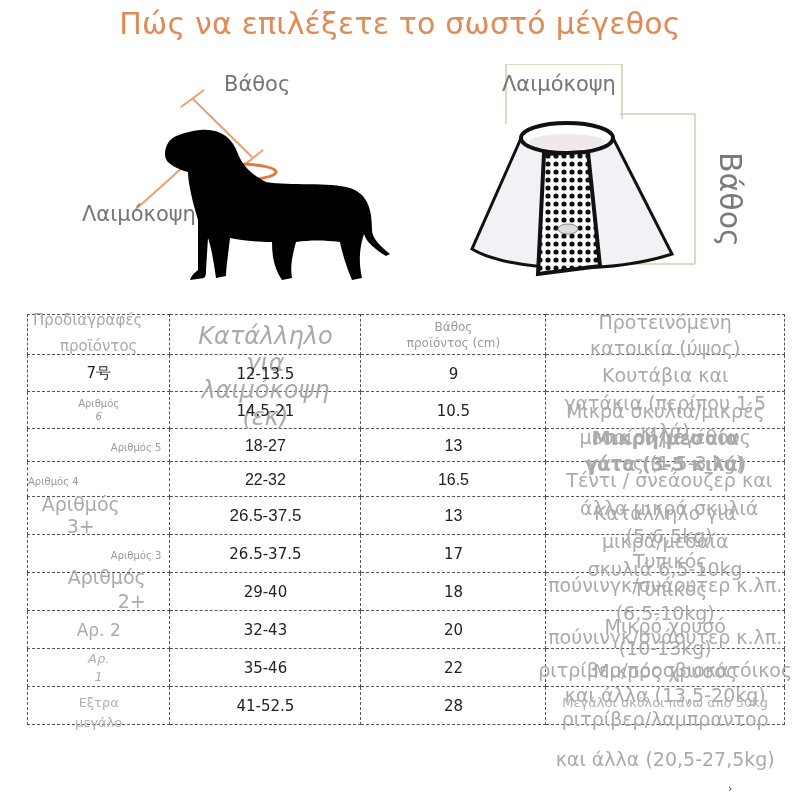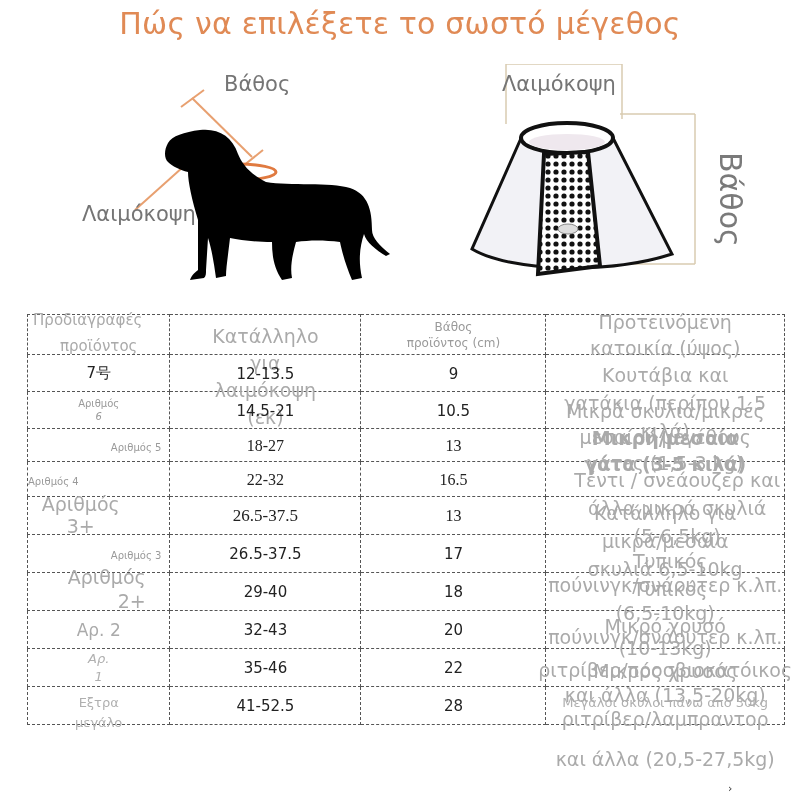--- a/index.html
+++ b/index.html
@@ -31,21 +31,21 @@
     overflow: visible; position: relative; font-weight: normal;
   }
   .spec-table col.c1 { width: 117px; }
   .spec-table col.c2 { width: 157px; }
   .spec-table col.c3 { width: 152px; }
   .spec-table col.c4 { width: 196px; }
   .gray-big { color: #aaaaaa; font-size: 19px; line-height: 22px; white-space: nowrap; }
   .gray-small { color: #9a9a9a; font-size: 10px; }
   .gray-mid { color: #b0b0b0; font-size: 13px; line-height: 19px; }
   .num { color: #222; font-size: 15px; font-family: "DejaVu Sans", sans-serif; }
-  .mono { color: #222; font-size: 16px; font-family: Liberation Serif, serif; }
+  .mono { color: #222; font-size: 16px; font-family: Liberation Sans, sans-serif; }
   .overflow-text { position: absolute; left: 50%; transform: translateX(-50%); white-space: nowrap; }
   .footer-mark { position: absolute; left: 728px; top: 782px; font-size: 11px; color: #333; }
 </style>
 </head>
 <body>
 
 <div class="title">Πώς να επιλέξετε το σωστό μέγεθος</div>
 
 <div class="dog-wrap">
   <svg width="340" height="220" viewBox="0 0 340 220">
@@ -101,21 +101,21 @@
     </colgroup>
   <tbody>
       <tr style="height:40px;">
     <th>
       <div class="gray-big overflow-text" style="top:-8px; line-height:26px; font-size:15px;">
         <div style="margin-left:-22px;">Προδιαγραφές</div>
         <div>προϊόντος</div>
       </div>
     </th>
     <th>
-      <div class="gray-big overflow-text" style="top:8px; font-size:19px; line-height:27px;">
+      <div class="gray-big overflow-text" style="top:8px; font-size:24px; line-height:27px;font-style:italic;">
         <div>Κατάλληλο</div>
         <div>για</div>
         <div>λαιμόκοψη</div>
         <div>(εκ)</div>
       </div>
     </th>
     <th>
       <div style="color:#9a9a9a; font-size:12px; line-height:16px;">
         <div>Βάθος</div>
         <div>προϊόντος (cm)</div>
@@ -171,21 +171,21 @@
       </div>
     </td>
   </tr>
 
 
   <tr style="height:35px;">
     <td style="text-align:left; padding-right:8px;"><span class="gray-small">Αριθμός 4</span></td>
     <td><span class="mono">22-32</span></td>
     <td><span class="mono">16.5</span></td>
     <td>
-      <div class="gray-big overflow-text" style="top:4px; line-height:28px; margin-left:12px;">
+      <div class="gray-big overflow-text" style="top:4px; line-height:28px; margin-left:4px;">
         <div>Τέντι / σνεάουζερ και</div>
         <div>άλλα μικρά σκυλιά</div>
         <div>(5-6,5kg)</div>
       </div>
     </td>
   </tr>
 
   <tr style="height:38px;">
     <td>
       <div class="gray-big overflow-text" style="top:-4px; line-height:22px; font-size:19px; margin-left:-18px;">

